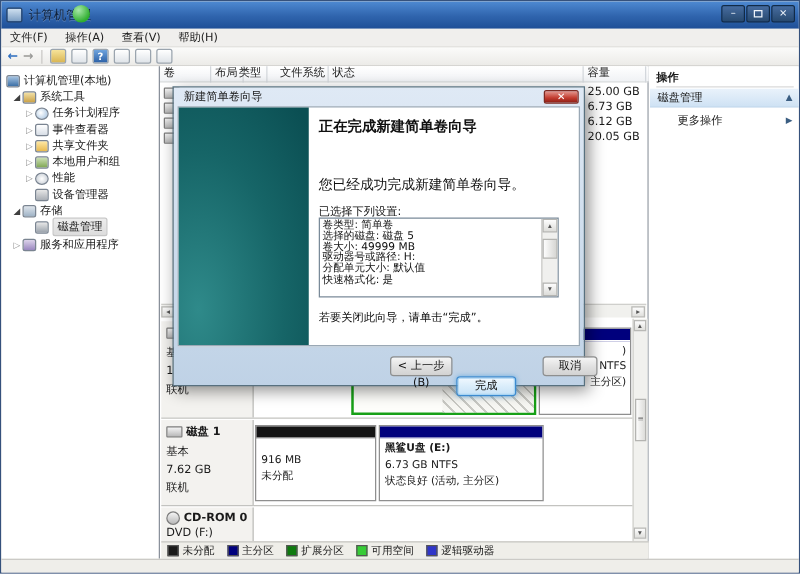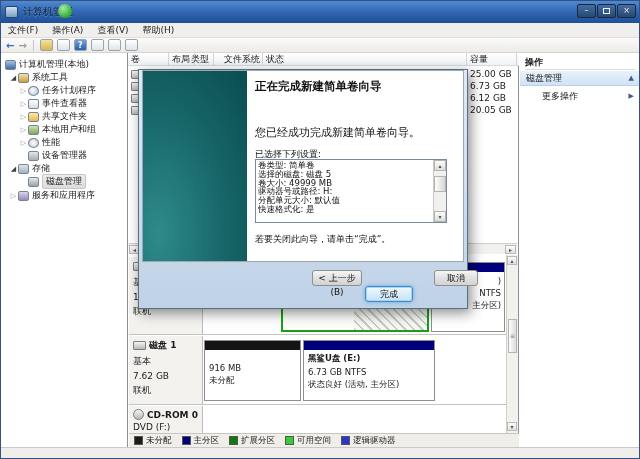--- a/index.html
+++ b/index.html
@@ -296,20 +296,24 @@
     <span class="chev">▲</span>
   </div>
   <div class="abs" id="ap-more">
     <span>更多操作</span>
     <span class="chev">▶</span>
   </div>
 
   <div class="abs" id="statusbar"></div>
 
   <div class="abs" id="dlg">
+    <div id="dlg-title">
+      <span>新建简单卷向导</span>
+      <span class="xbtn">✕</span>
+    </div>
     <div id="dlg-body">
       <div id="dlg-teal"></div>
       <div id="dlg-head">正在完成新建简单卷向导</div>
       <div id="dlg-msg">您已经成功完成新建简单卷向导。</div>
       <div id="dlg-setlabel">已选择下列设置:</div>
       <div id="setbox">
         <div id="setlines">
           <div>卷类型: 简单卷</div>
           <div>选择的磁盘: 磁盘 5</div>
           <div>卷大小: 49999 MB</div>

